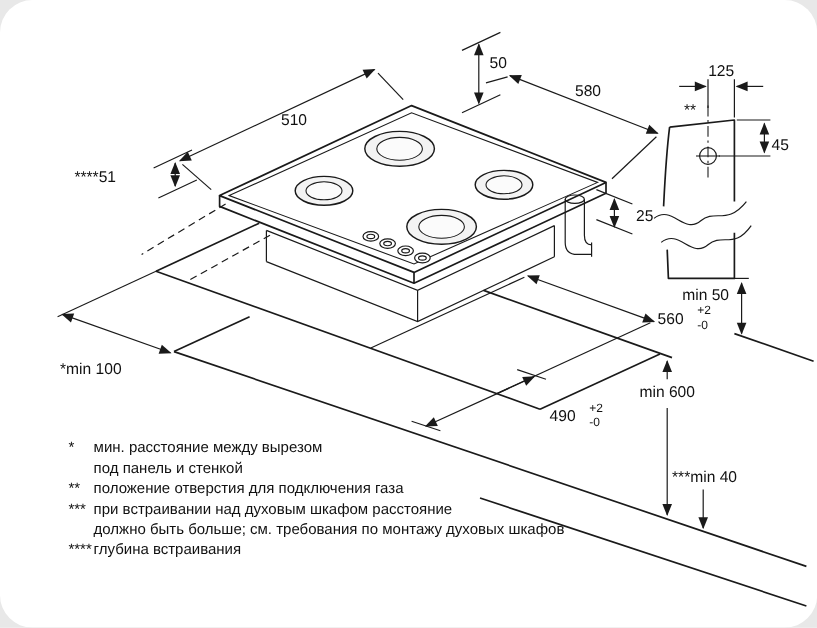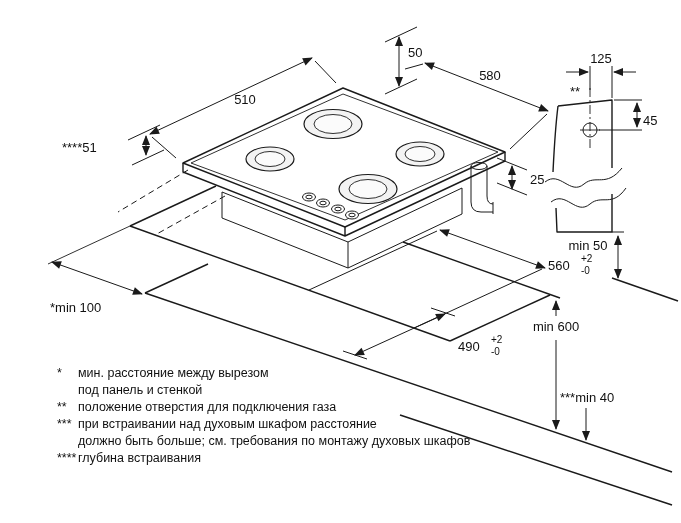--- a/index.html
+++ b/index.html
@@ -1,16 +1,16 @@
 <!DOCTYPE html>
 <html><head>
 <meta charset="utf-8">
 <style>
   html,body{margin:0;padding:0;background:#e8e8e8;}
-  .stage{width:681px;height:523px;background:#ffffff;position:relative;overflow:hidden;}
+  .stage{width:681px;height:523px;background:#ffffff;position:relative;overflow:hidden;border-radius:27px;}
   svg{display:block;}
   .ln{stroke:#1a1a1a;stroke-width:1.4;fill:none;stroke-linejoin:round;}
   .thin{stroke:#1a1a1a;stroke-width:1;fill:none;}
   .hair{stroke:#1a1a1a;stroke-width:0.9;fill:none;}
   .dash{stroke:#1a1a1a;stroke-width:1;fill:none;stroke-dasharray:6 4;}
   .cdash{stroke:#1a1a1a;stroke-width:0.9;fill:none;stroke-dasharray:9 3 2 3;}
   .burner{fill:#f3f3f3;stroke:#1a1a1a;stroke-width:1.2;}
   .burner-in{fill:#fbfbfb;stroke:#1a1a1a;stroke-width:0.9;}
   .knob{fill:#ffffff;stroke:#1a1a1a;stroke-width:1;}
   .dim-t{font:13px "Liberation Sans","DejaVu Sans",sans-serif;fill:#111;}

